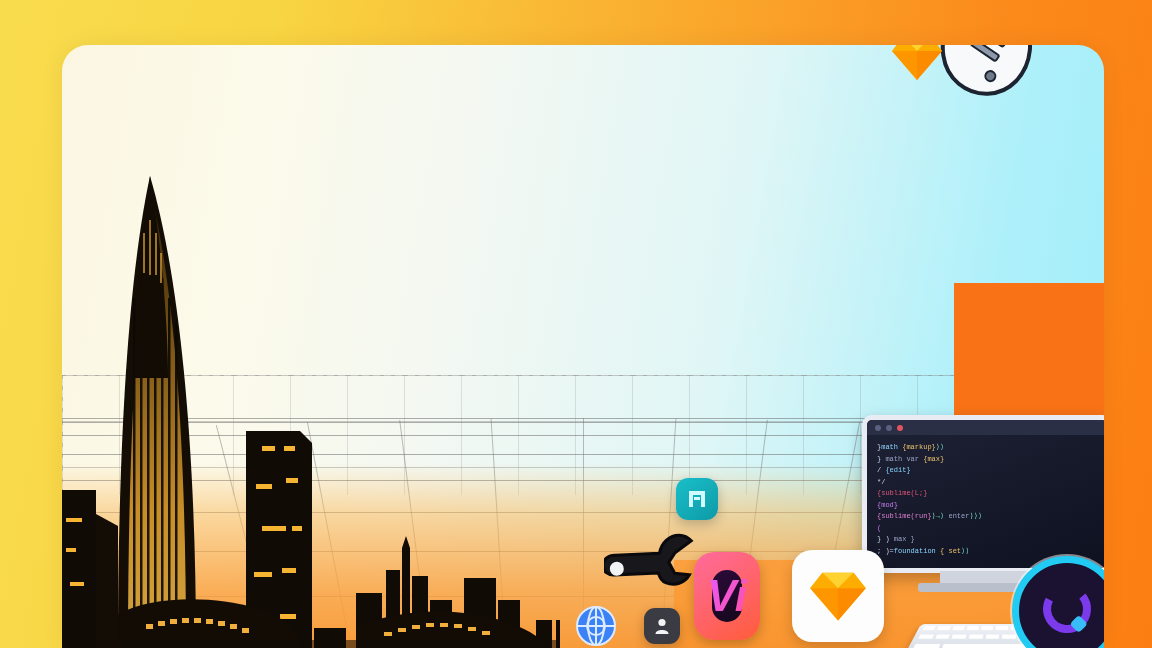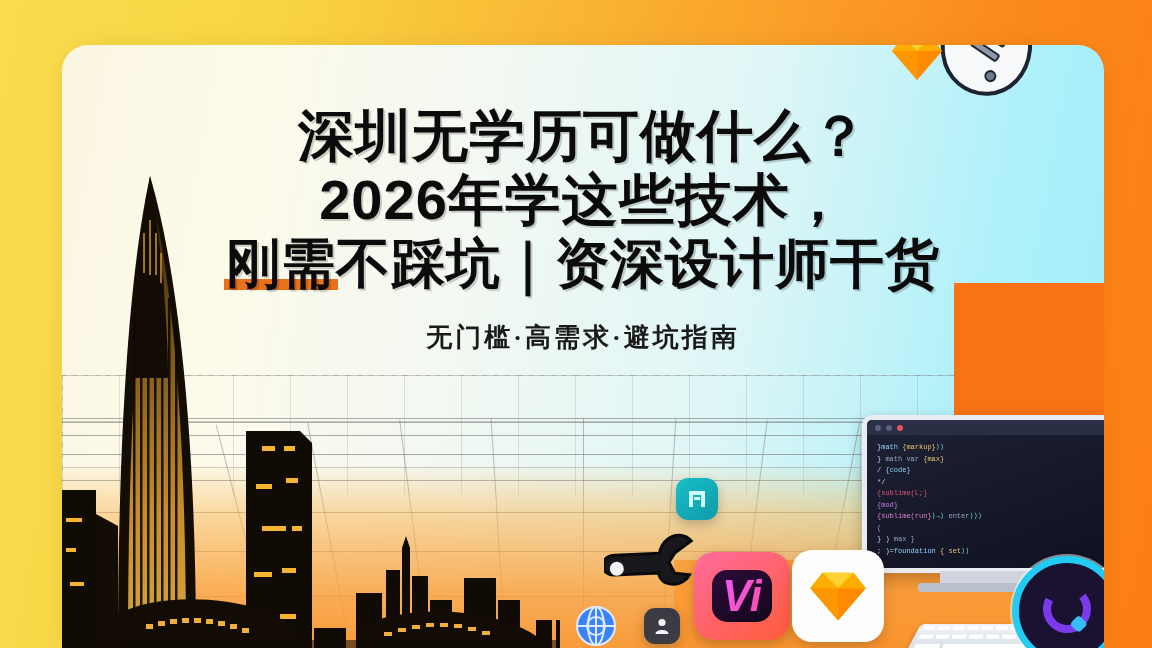--- a/index.html
+++ b/index.html
@@ -123,21 +123,21 @@
   }
   .keyboard .krow{ display:flex; gap:3px; padding:3px 5px; }
   .keyboard .k{ flex:1; height:5px; background:#fff; border-radius:1px; }
 
   
   .guitar{ right:18px; top:-330px; }
 
   
   .tile{ border-radius:13px; display:flex; align-items:center; justify-content:center; box-shadow:0 4px 12px rgba(0,0,0,.22); }
   .tile-vi{
-    left:10px; bottom:8px; width:96px; height:88px; border-radius:20px;
+    left:10px; bottom:8px; width:66px; height:88px; border-radius:20px;
     background:linear-gradient(145deg,#FF6B9D,#FF5C3A);
     padding:18px;
   }
   .vi-inner{
     width:100%; height:100%; border-radius:15px;
     background:linear-gradient(150deg,#2D0B3A,#14071C);
     display:flex; align-items:center; justify-content:center;
     font-size:44px; font-weight:700; font-style:italic;
     background-clip:padding-box;
   }
@@ -197,26 +197,20 @@
         <div class="v" style="left: 68.6%; height: 230px; transform: rotate(10.8deg);"></div>
         <div class="v" style="left: 74.8%; height: 230px; transform: rotate(14.4deg);"></div>
         <div class="v" style="left: 81%; height: 230px; transform: rotate(18deg);"></div>
         <div class="v" style="left: 87.2%; height: 230px; transform: rotate(21.6deg);"></div>
       </div>
 
     <div class="orangeblock"></div>
     <div class="orangeblock2"></div>
     <div class="glow"></div>
 
-    <div class="titlewrap">
-      <div class="tline t1">深圳无学历可做什么？</div>
-      <div class="tline t2">2026年学这些技术，</div>
-      <div class="tline t3 nowrap"><span class="hl">刚需</span><span>不踩坑｜资深设计师干货</span></div>
-      <div class="subtitle">无门槛·高需求·避坑指南</div>
-    </div>
 
     <svg class="skyline" viewBox="0 0 560 600" preserveAspectRatio="xMinYMax meet">
       <defs>
         <linearGradient id="gld" x1="0" y1="0" x2="1" y2="0">
           <stop offset="0%" stop-color="#2A1C06"></stop>
           <stop offset="35%" stop-color="#E8A12A"></stop>
           <stop offset="60%" stop-color="#8A5A12"></stop>
           <stop offset="100%" stop-color="#16100A"></stop>
         </linearGradient>
         <linearGradient id="amb" x1="0" y1="0" x2="0" y2="1">
@@ -343,21 +337,21 @@
       <div class="obj monitor">
         <div class="mon-screen">
           <div class="mon-bar">
             <span class="dot" style="background:#5A6180"></span>
             <span class="dot" style="background:#5A6180"></span>
             <span class="dot" style="background:#E0555F"></span>
           </div>
           <div class="code" id="code-area">
               <div><span style="color: rgb(200, 206, 230);">}</span><span style="color: rgb(139, 213, 255);">math </span><span style="color: rgb(232, 192, 106);">{markup}</span><span style="color: rgb(125, 227, 200);">⟩⟩</span></div>
               <div><span style="color: rgb(200, 206, 230);">} </span><span style="color: rgb(154, 162, 196);">math var </span><span style="color: rgb(232, 192, 106);">{max}</span></div>
-              <div><span style="color: rgb(200, 206, 230);">/ </span><span style="color: rgb(139, 213, 255);">{code}</span></div>
+              <div><span style="color: rgb(200, 206, 230);">/ </span><span style="color: rgb(139, 213, 255);">{edit}</span></div>
               <div><span style="color: rgb(200, 206, 230);">*/</span></div>
               <div><span style="color: rgb(224, 85, 122);">  {</span><span style="color: rgb(224, 85, 122);">sublime(L;}</span></div>
               <div><span style="color: rgb(199, 125, 240);">  {mod}</span></div>
               <div><span style="color: rgb(224, 127, 208); margin-top: 12px;">   {sublime(run}</span><span style="color: rgb(125, 227, 200);">⟩→⟩</span><span style="color: rgb(154, 162, 196);"> enter</span><span style="color: rgb(125, 227, 200);">⟩⟩⟩</span></div>
               <div><span style="color: rgb(199, 125, 240);">  (</span></div>
               <div><span style="color: rgb(200, 206, 230);">} ) </span><span style="color: rgb(154, 162, 196);">max }</span></div>
               <div><span style="color: rgb(200, 206, 230);">; )=</span><span style="color: rgb(139, 213, 255);">foundation </span><span style="color: rgb(232, 192, 106);">{ set</span><span style="color: rgb(125, 227, 200);">⟩⟩</span></div>
               <div><span style="color: rgb(200, 206, 230);">  /</span></div>
             </div>
         </div>

